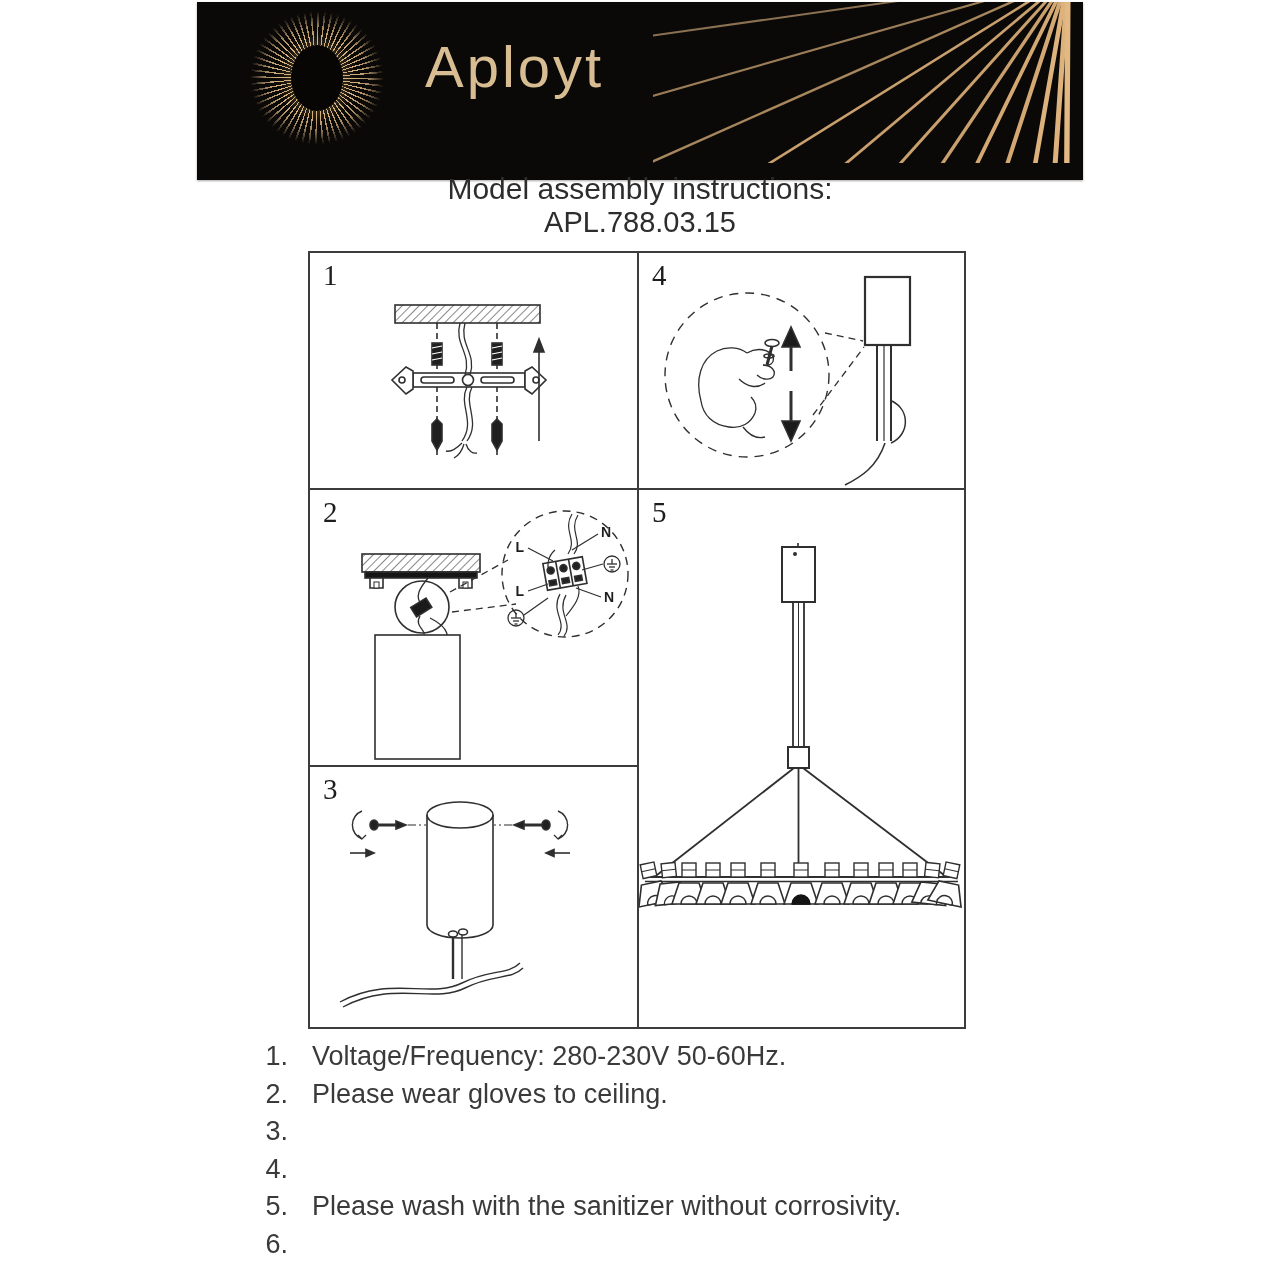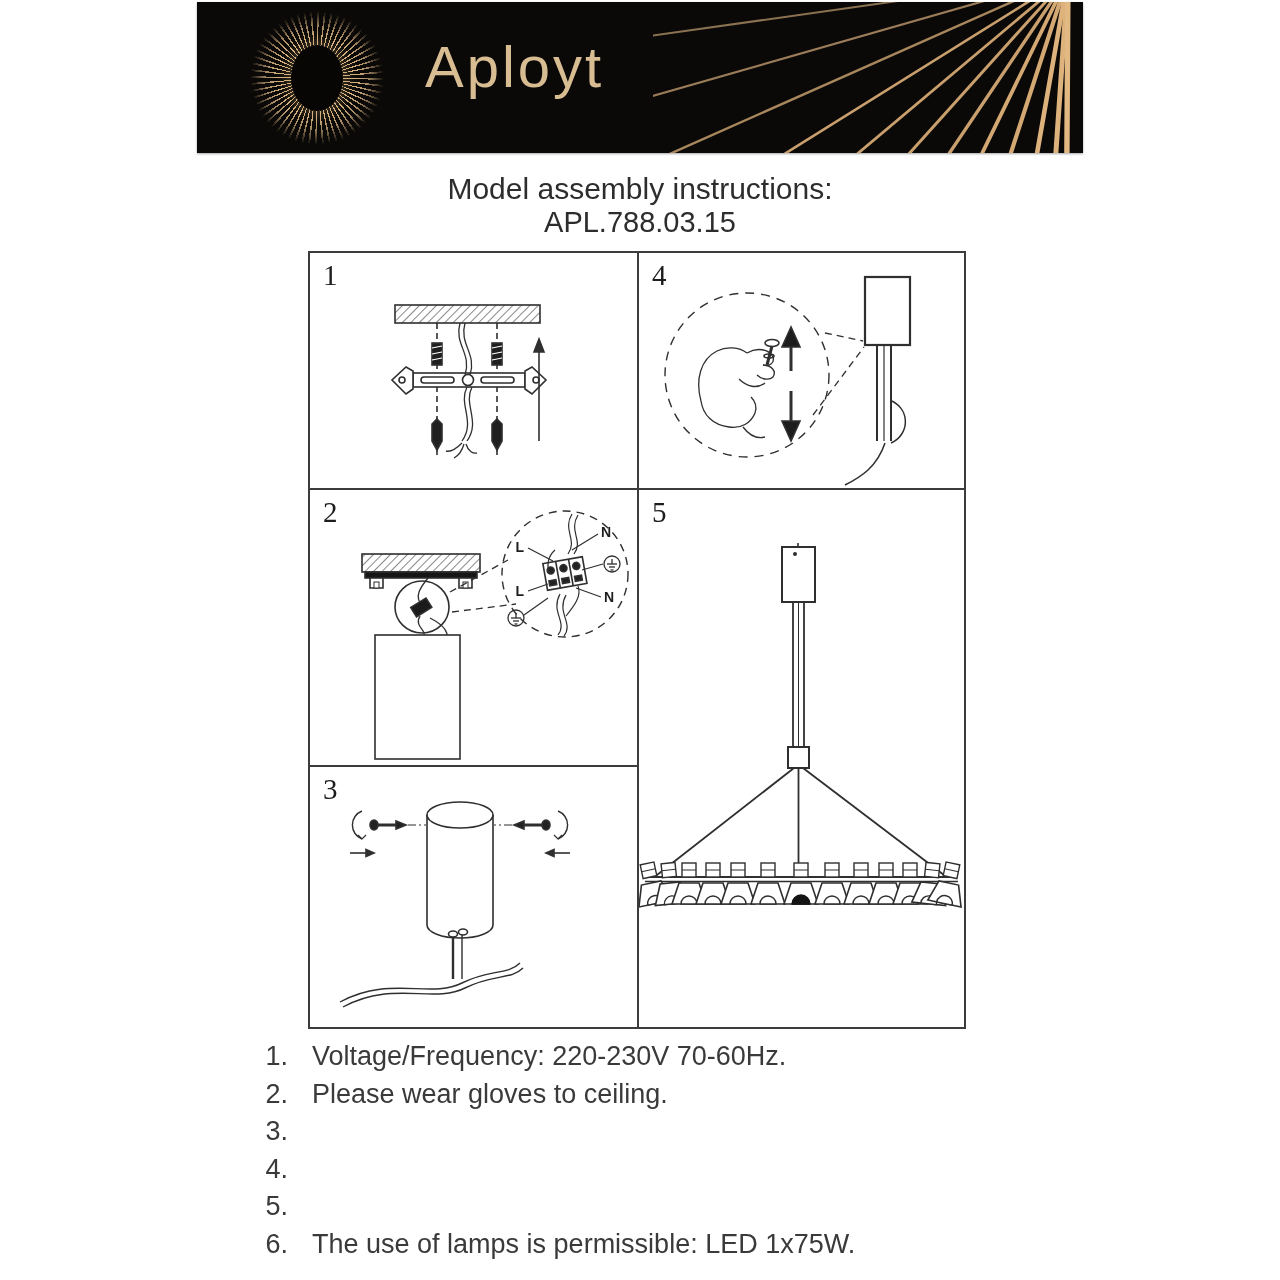--- a/index.html
+++ b/index.html
@@ -1,21 +1,21 @@
 <!DOCTYPE html>
 <html><head>
 <meta charset="utf-8">
 <style>
   html,body{margin:0;padding:0;}
   body{
     width:1280px;height:1280px;position:relative;background:#ffffff;
     font-family:"Liberation Sans",sans-serif;color:#333;overflow:hidden;
   }
   
-  .banner{position:absolute;left:197px;top:2px;width:886px;height:151px;
+  .banner{position:absolute;left:197px;top:2px;width:886px;height:178px;
     background:#0a0907;overflow:hidden;box-shadow:0 1px 2px rgba(0,0,0,.35);}
   .sunburst{position:absolute;left:53px;top:9px;width:134px;height:134px;border-radius:50%;
     background:repeating-conic-gradient(rgba(223,185,132,.95) 0deg 1.7deg, rgba(10,9,7,0) 1.7deg 6deg);}
   .sunburst::before{content:"";position:absolute;inset:-2px;border-radius:50%;
     background:radial-gradient(closest-side, rgba(10,9,7,0) 58%, rgba(10,9,7,.25) 74%, #0a0907 97%);}
   .sunburst::after{content:"";position:absolute;left:50%;top:50%;width:52px;height:66px;
     transform:translate(-50%,-50%);background:#070605;border-radius:50%;
     box-shadow:0 0 14px 4px rgba(226,186,130,.28);}
   .brand{position:absolute;left:228px;top:36px;font-size:58px;line-height:58px;
     color:#d8bc92;font-weight:400;letter-spacing:3px;}
@@ -360,32 +360,32 @@
         </g>
       </g>
     </svg>
     <span class="pnum">5</span>
   </section>
 </div>
 
 <div class="notes">
   <div class="note-row">
     <span class="note-num">1.</span>
-    <span class="note-text">Voltage/Frequency: 220-230V 70-60Hz.</span>
+    <span class="note-text">Voltage/Frequency: 280-230V 50-60Hz.</span>
   </div>
   <div class="note-row">
     <span class="note-num">2.</span>
     <span class="note-text">Please wear gloves to ceiling.</span>
   </div>
   <div class="note-row">
     <span class="note-num">3.</span>
   </div>
   <div class="note-row">
     <span class="note-num">4.</span>
   </div>
   <div class="note-row">
     <span class="note-num">5.</span>
+    <span class="note-text">Please wash with the sanitizer without corrosivity.</span>
   </div>
   <div class="note-row">
     <span class="note-num">6.</span>
-    <span class="note-text">The use of lamps is permissible: LED 1x75W.</span>
   </div>
 </div>
 
 </body></html>

